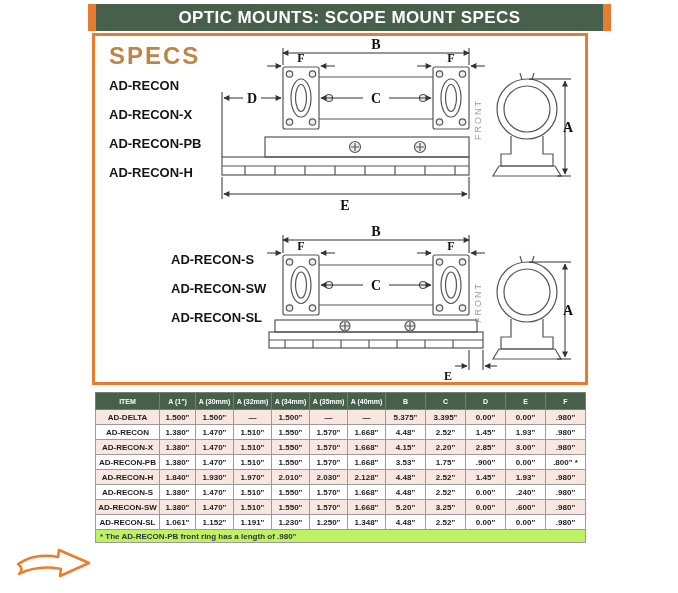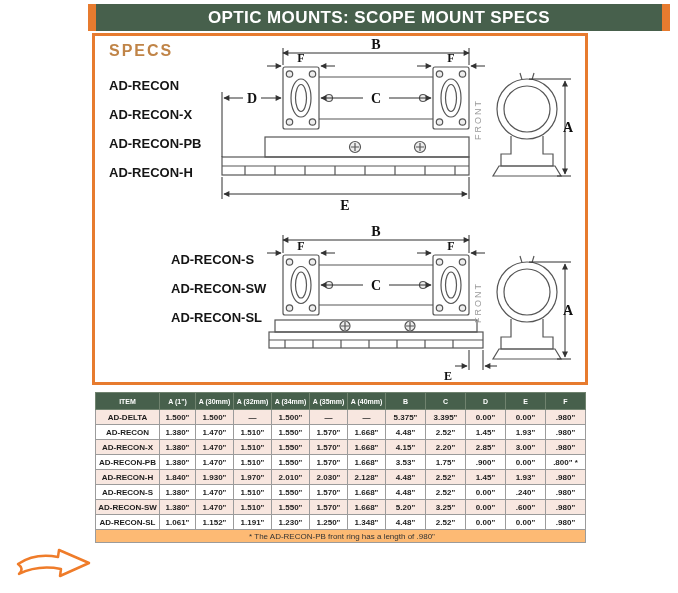--- a/index.html
+++ b/index.html
@@ -1,47 +1,47 @@
 <!DOCTYPE html>
 <html><head>
 <meta charset="utf-8">
 <style>
   * { margin:0; padding:0; box-sizing:border-box; }
   html,body { background:#fff; }
   body { width:678px; height:593px; font-family:"Liberation Sans",sans-serif; position:relative; }
   .page { position:absolute; left:0; top:0; width:678px; height:593px; background:#fff; overflow:hidden; }
 
   
-  .banner { position:absolute; left:88px; top:4px; width:582px; height:27px; display:flex; }
+  .banner { position:absolute; left:88px; top:4px; width:523px; height:27px; display:flex; }
   .banner-cap { width:8px; background:#e77b2f; }
   .banner-title { flex:1; background:#47604c; color:#fff; font-weight:bold; font-size:17px;
                   display:flex; align-items:center; justify-content:center; letter-spacing:.4px; white-space:nowrap; }
 
   
   .spec-box { position:absolute; left:92px; top:33px; width:496px; height:352px; border:3px solid #e77b2f; background:#fff; }
-  .specs-title { position:absolute; left:14px; top:6px; font-size:16px; font-weight:bold; color:#c08447; letter-spacing:2px; }
+  .specs-title { position:absolute; left:14px; top:6px; font-size:24px; font-weight:bold; color:#c08447; letter-spacing:2px; }
   .model-list { position:absolute; list-style:none; font-weight:bold; font-size:13px; color:#151515; }
   .model-list li { line-height:16px; margin-bottom:13px; white-space:nowrap; }
   .model-list.top { left:14px; top:42px; }
   .model-list.bottom { left:76px; top:216px; }
 
   .diagram { position:absolute; }
   .dim-label { font-family:"Liberation Serif",serif; font-weight:bold; font-size:14px; fill:#111; text-anchor:middle; }
   .dim-label.sm { font-size:12px; }
   .front-label { font-family:"Liberation Sans",sans-serif; font-size:9px; fill:#9a9a9a; letter-spacing:2px; }
 
   
   .spec-table { position:absolute; left:95px; top:392px; width:490px; border-collapse:collapse; table-layout:fixed;
                 border:1px solid #555; }
   .spec-table th { background:#47604c; color:#fff; font-size:7px; font-weight:bold; height:17px;
                    border:1px solid #70836f; text-align:center; padding:1px 0; white-space:nowrap; overflow:hidden; }
   .spec-table td { font-size:8px; font-weight:bold; color:#1c1c1c; height:15px; border:1px solid #9b9b9b;
                    text-align:center; background:#fff; padding:0 1px; white-space:nowrap; overflow:hidden; }
   .spec-table tr.alt td { background:#f8e7e0;margin-top:36px; }
-  .spec-table tfoot td { text-align:center; font-weight:normal; font-size:8px; background:#fdba74; padding-left:4px; height:13px; color:#333; }
+  .spec-table tfoot td { text-align:left; font-weight:bold; font-size:8px; background:#bef264; padding-left:4px; height:13px; color:#333; }
 
   
   .arrow { position:absolute; left:14px; top:546px; }
 </style>
 </head>
 <body>
 
 <div class="page">
 
   <div class="banner">

